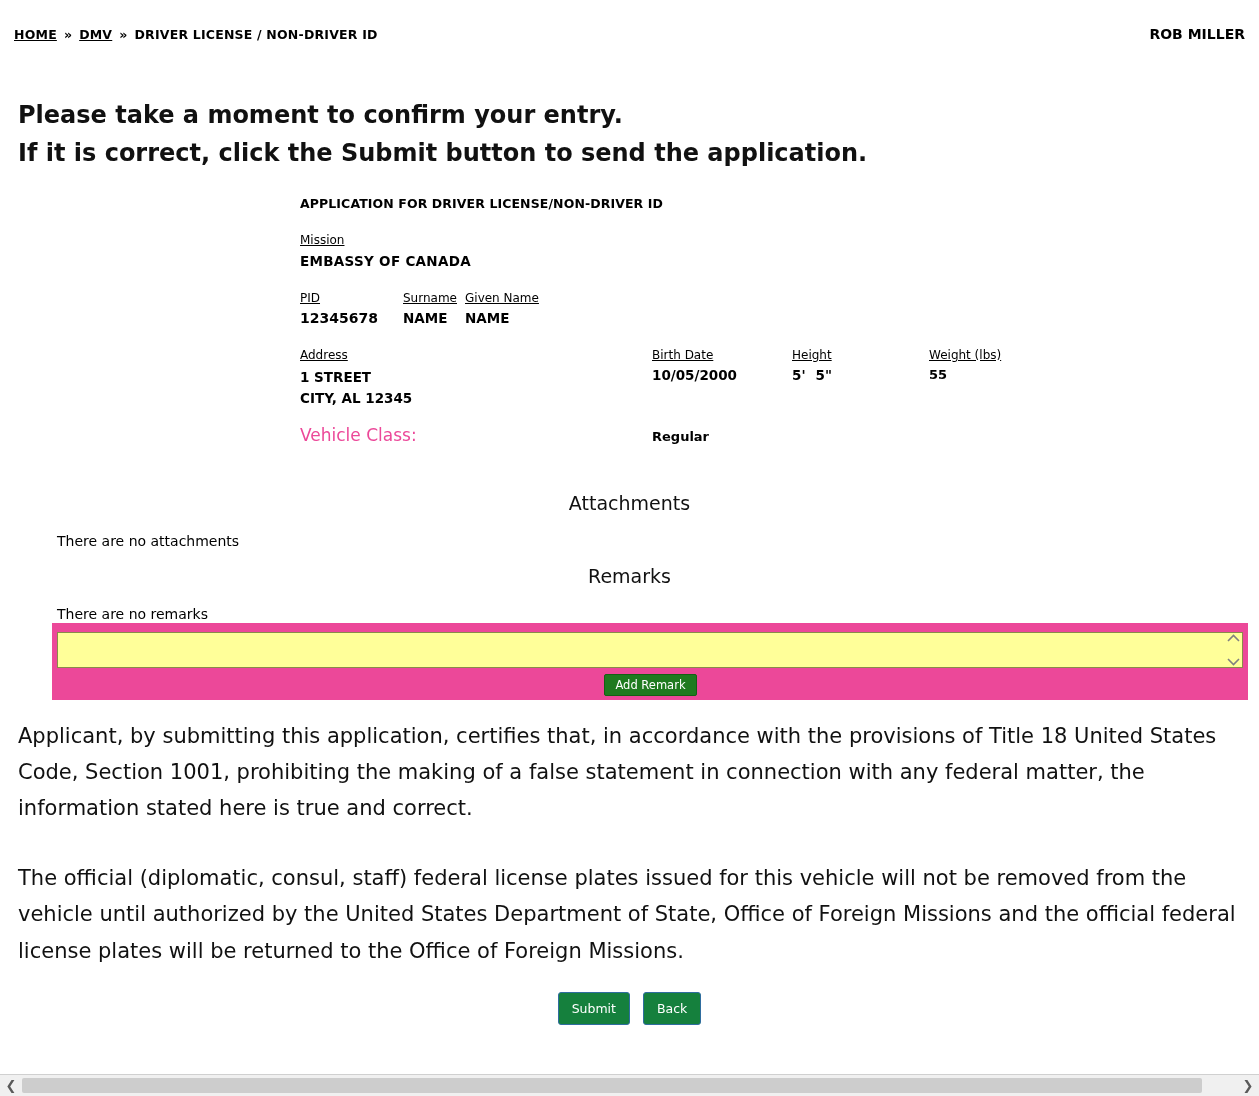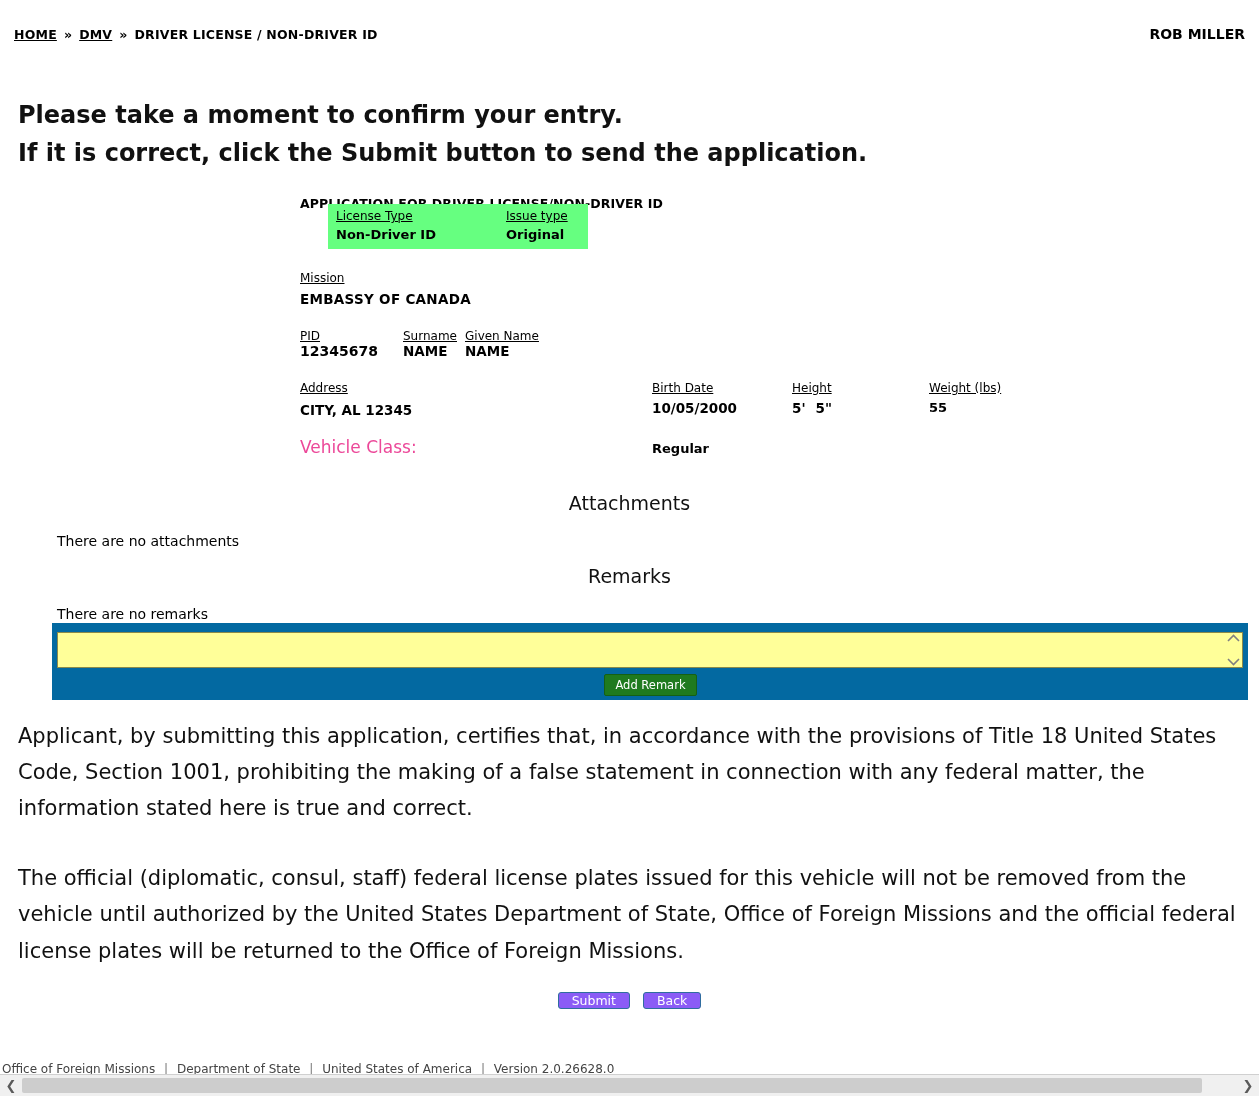--- a/index.html
+++ b/index.html
@@ -44,21 +44,21 @@
   .lbl { font-size: 12px; text-decoration: underline; color: #000; }
   .val { font-size: 13px; font-weight: bold; color: #000; margin-top: 4px; }
 
   .blk { margin-top: 22px; }
   .mission-lbl { font-size: 12px; text-decoration: underline; }
   .mission-val { font-size: 13.5px; font-weight: bold; margin-top: 6px; letter-spacing: .3px; }
 
   .pid-lbls { display: flex; margin-top: 0; align-items: center; }
   .pid-lbls .a { width: 103px; }
   .pid-lbls .b { width: 62px; }
-  .pid-vals { display: flex; }
+  .pid-vals { display: flex; margin-top: 5px; }
   .pid-vals .a { width: 103px; font-size: 14px; font-weight: bold; }
   .pid-vals .b { width: 62px; font-size: 13.5px; font-weight: bold; }
   .pid-vals .c { font-size: 13.5px; font-weight: bold; }
 
   .addr-lbls { display: flex; }
   .addr-lbls .a { width: 352px; }
   .addr-lbls .b { width: 140px; }
   .addr-lbls .c { width: 137px; }
   .addr-vals { display: flex; margin-top: 5px; }
   .addr-vals .a { width: 352px; font-size: 13.5px; font-weight: bold; line-height: 1.55; }
@@ -80,21 +80,21 @@
   .sec-attach { top: 492px; }
   .sec-remarks { top: 565px; }
 
   .none-text { position: absolute; font-size: 14px; color: #000; }
   .none-attach { left: 57px; top: 533px; }
   .none-remarks { left: 57px; top: 606px; }
 
   
   .yellowblock {
     position: absolute; left: 52px; top: 623px; width: 1196px; height: 77px;
-    background: #0369a1;
+    background: #ec4899;
     padding-left: 48px;
   }
   .remark-input {
     position: absolute; left: 5px; top: 9px; width: 1186px; height: 36px;
     background: #ffff99; border: 1px solid #8a8a4a; resize: none;
     font-family: "DejaVu Sans", "Liberation Sans", sans-serif;
     font-size: 12px; padding: 3px 4px; color: #000;
     overflow: hidden;
   }
   .spin {
@@ -116,23 +116,23 @@
     font-size: 21px; line-height: 1.72; color: #111;
   }
   .legal p { margin: 0 0 34px 0; }
 
   
   .btnrow {
     position: absolute; left: 0; top: 992px; width: 1259px;
     display: flex; justify-content: center; gap: 13px;
   }
   .btn {
-    background: #8b5cf6; border: 1px solid #2f6d9f; color: #fff;
+    background: #15803d; border: 1px solid #2f6d9f; color: #fff;
     font-size: 12.5px; font-family: "DejaVu Sans", "Liberation Sans", sans-serif;
-    border-radius: 3px; padding: 0 13px; cursor: pointer; line-height: 1.2;
+    border-radius: 3px; padding: 8px 13px; cursor: pointer; line-height: 1.2;
   }
 
   
   .footer {
     position: absolute; left: 0; top: 1062px; width: 1259px;
     font-size: 12px; color: #444; padding-left: 2px;
   }
   .footer span.sep { margin: 0 5px; color: #777; }
 
   
@@ -169,30 +169,20 @@
 
   <div class="headline">
     <div>Please take a moment to confirm your entry.</div>
     <div>If it is correct, click the Submit button to send the application.</div>
   </div>
 
   <div class="summary">
 
     <div class="sum-head-row">
       <div class="sum-title">APPLICATION FOR DRIVER LICENSE/NON-DRIVER ID</div>
-      <div class="green-box">
-        <div class="green-row">
-          <div class="c1 lbl">License Type</div>
-          <div class="lbl">Issue type</div>
-        </div>
-        <div class="green-row">
-          <div class="c1 val">Non-Driver ID</div>
-          <div class="val">Original</div>
-        </div>
-      </div>
     </div>
 
     <div class="blk">
       <div class="mission-lbl lbl">Mission</div>
       <div class="mission-val">EMBASSY OF CANADA</div>
     </div>
 
     <div class="blk">
       <div class="pid-lbls">
         <div class="a lbl">PID</div>
@@ -208,20 +198,21 @@
 
     <div class="blk">
       <div class="addr-lbls">
         <div class="a lbl">Address</div>
         <div class="b lbl">Birth Date</div>
         <div class="c lbl">Height</div>
         <div class="lbl">Weight (lbs)</div>
       </div>
       <div class="addr-vals">
         <div class="a">
+          <div>1 STREET</div>
           <div>CITY, AL 12345</div>
         </div>
         <div class="b">10/05/2000</div>
         <div class="c hgt">
           <span>5'</span><span>5"</span>
         </div>
         <div class="d">55</div>
       </div>
     </div>
 
@@ -253,29 +244,20 @@
   <div class="legal">
     <p>Applicant, by submitting this application, certifies that, in accordance with the provisions of Title 18 United States Code, Section 1001, prohibiting the making of a false statement in connection with any federal matter, the information stated here is true and correct.</p>
     <p>The official (diplomatic, consul, staff) federal license plates issued for this vehicle will not be removed from the vehicle until authorized by the United States Department of State, Office of Foreign Missions and the official federal license plates will be returned to the Office of Foreign Missions.</p>
   </div>
 
   <div class="btnrow">
     <button class="btn">Submit</button>
     <button class="btn">Back</button>
   </div>
 
-  <div class="footer">
-    <span>Office of Foreign Missions</span>
-    <span class="sep">|</span>
-    <span>Department of State</span>
-    <span class="sep">|</span>
-    <span>United States of America</span>
-    <span class="sep">|</span>
-    <span>Version 2.0.26628.0</span>
-  </div>
 
   <div class="hscroll">
     <div class="hs-arrow">❮</div>
     <div class="hs-track">
       <div class="hs-thumb"></div>
     </div>
     <div class="hs-arrow">❯</div>
   </div>
 
 </div>

